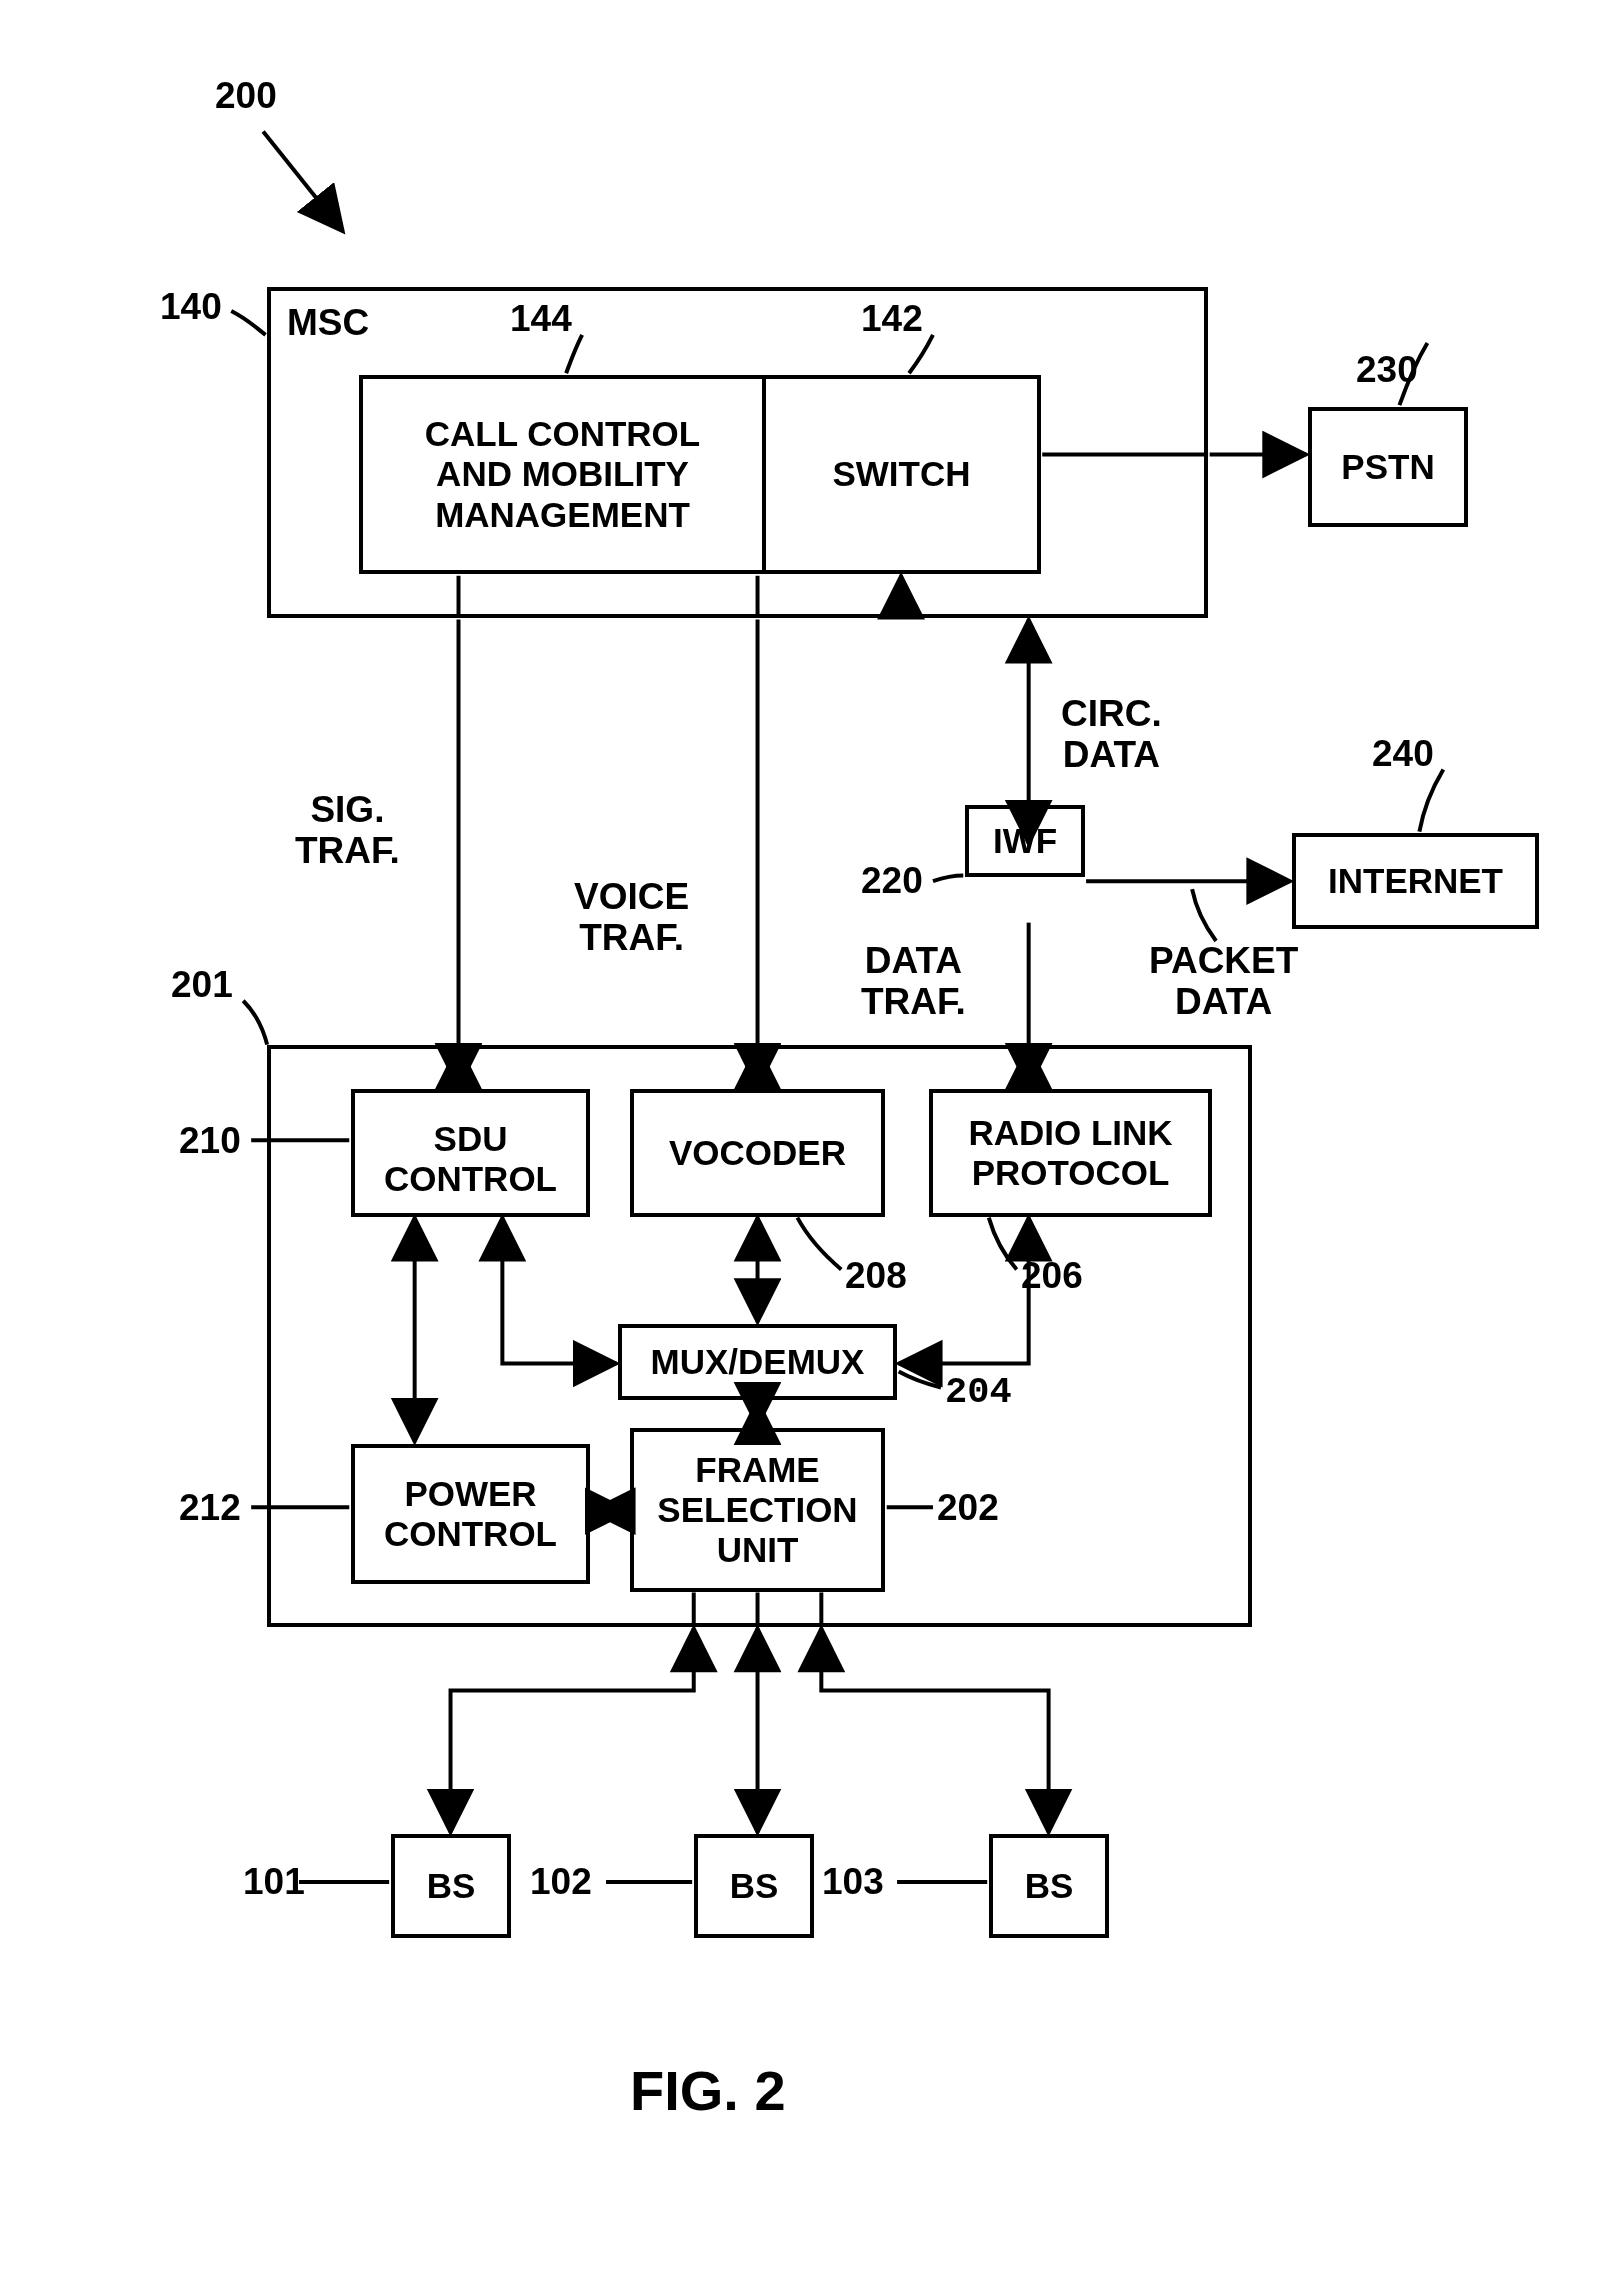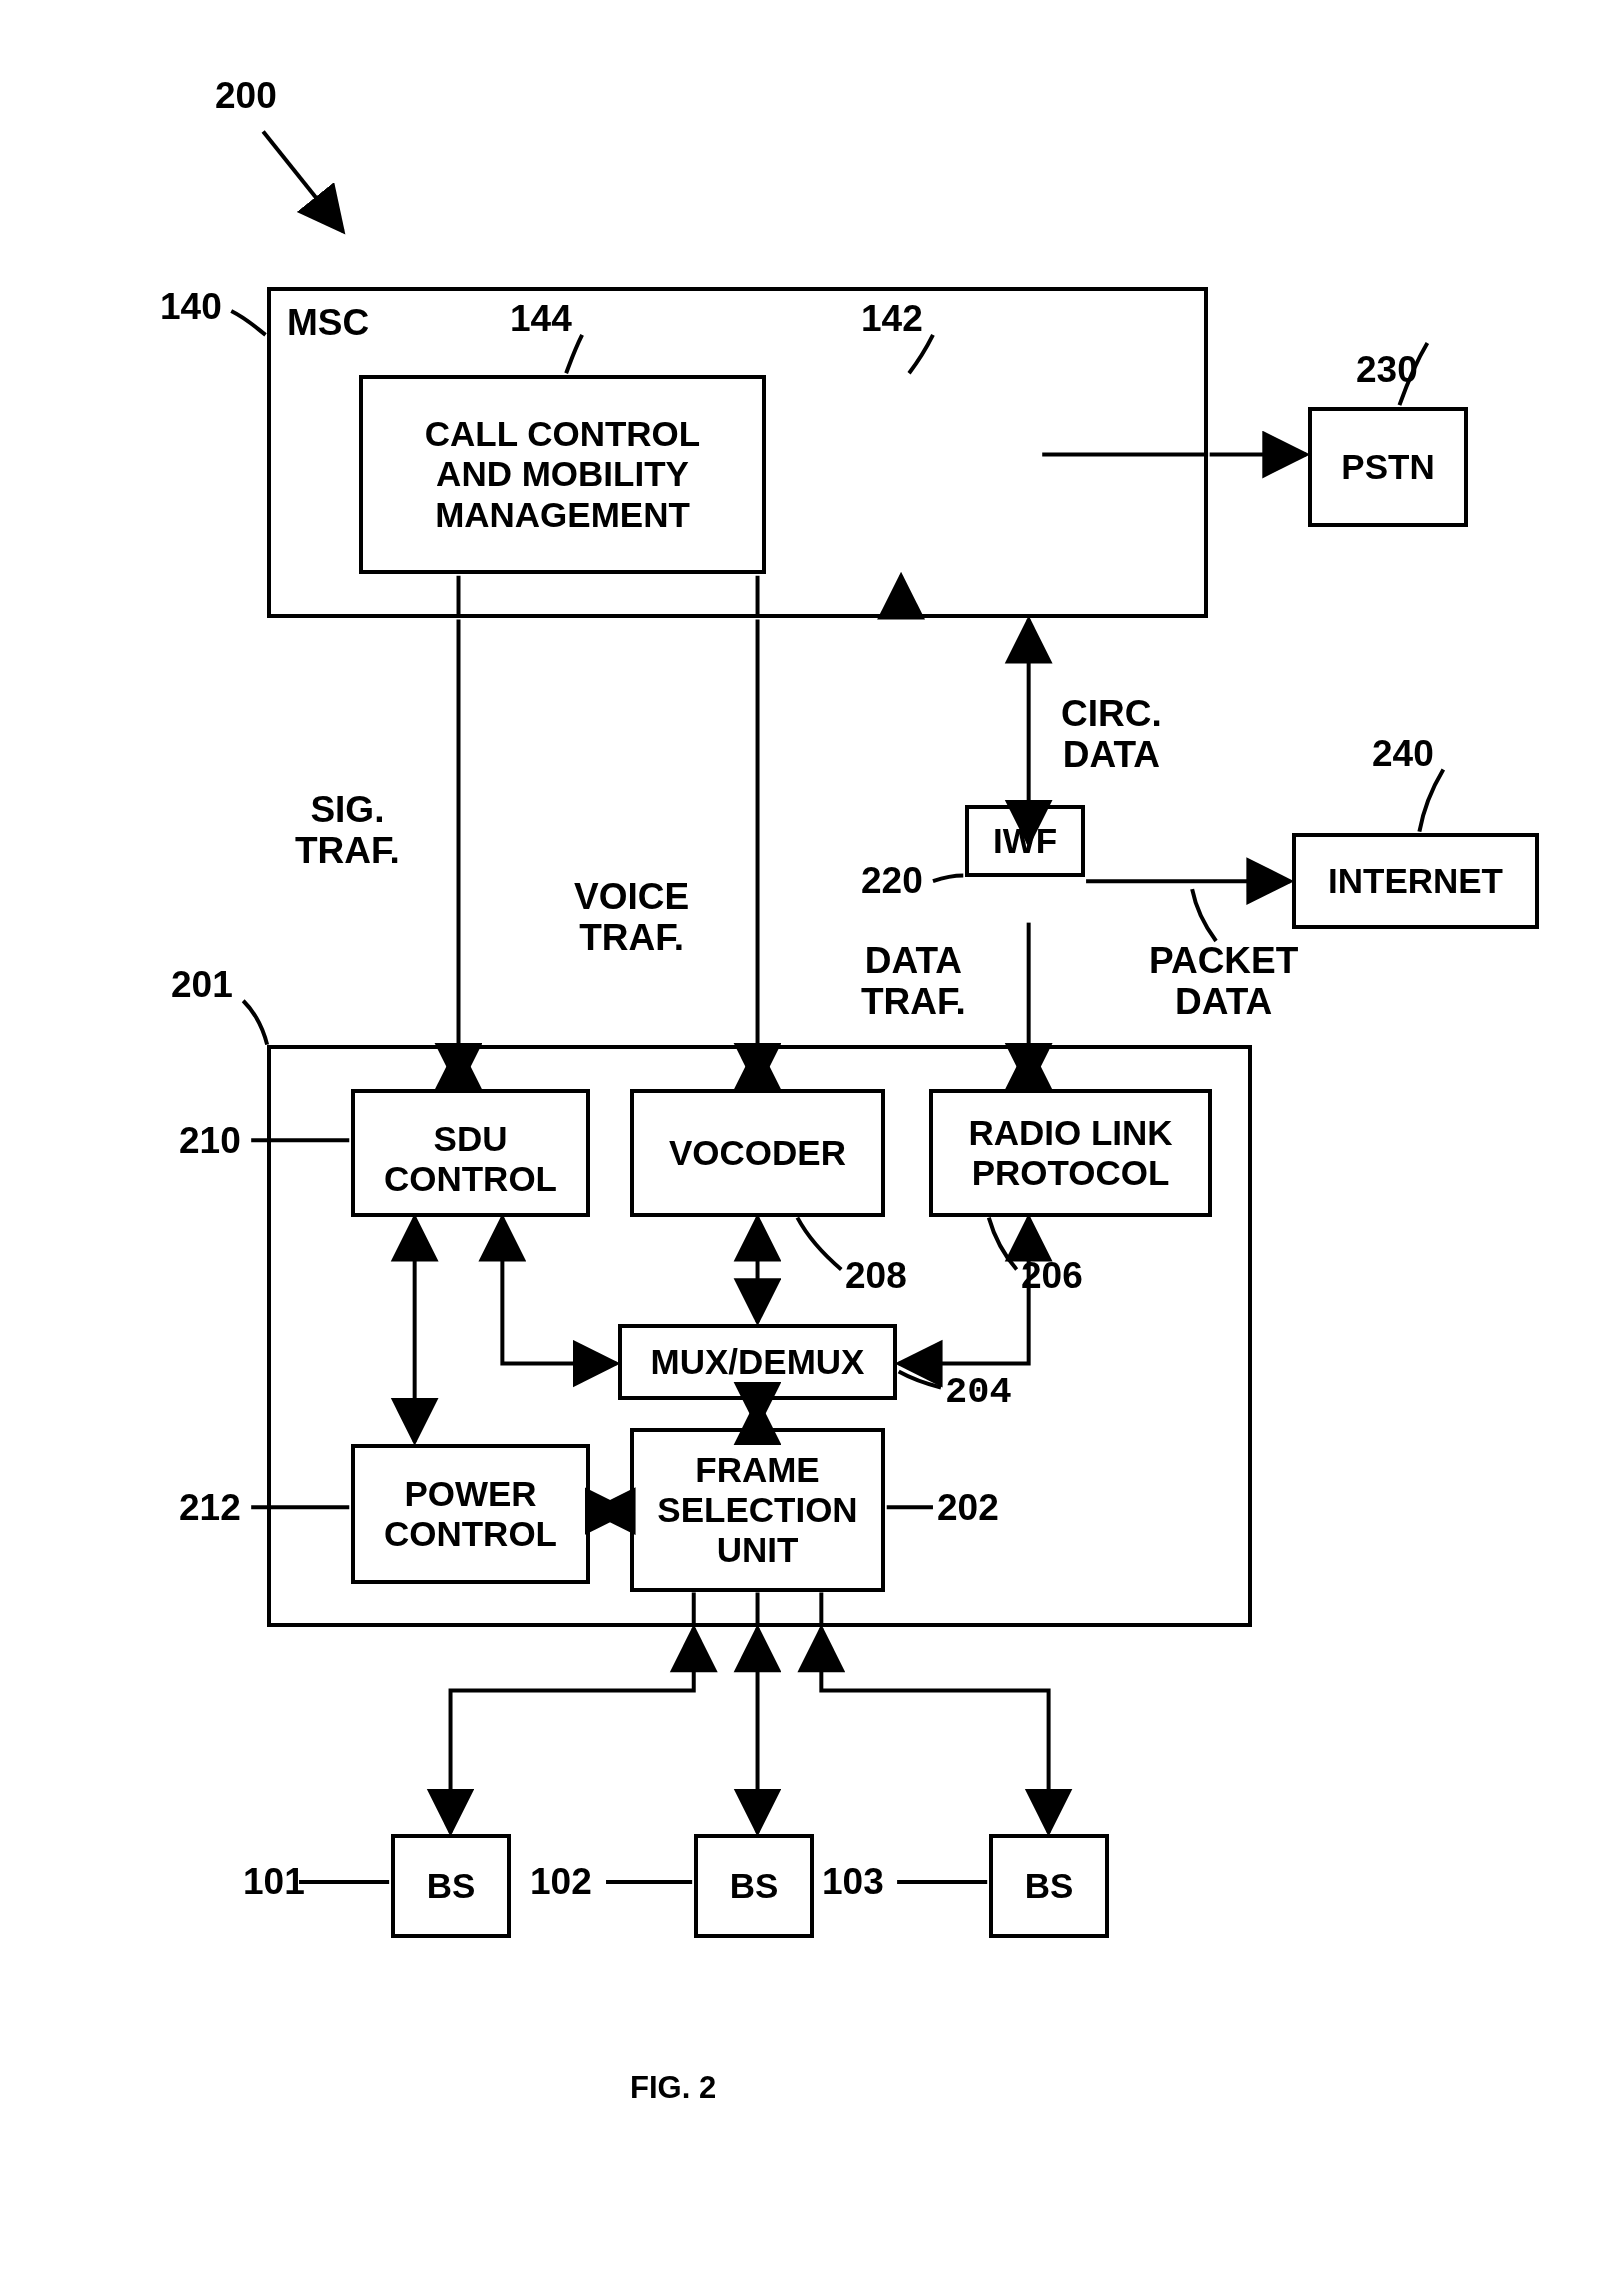--- a/index.html
+++ b/index.html
@@ -33,24 +33,23 @@
   }
   .lbl {
     position: absolute;
     font-size: 37px;
     line-height: 1.1;
     text-align: center;
     white-space: pre;
   }
   .figtitle {
     position: absolute;
-    font-size: 31px;
+    font-size: 56px;
     font-weight: 900;
     text-align: center;
-    margin-top: 12px;
   }
   svg.overlay {
     position: absolute;
     left: 0; top: 0;
     width: 1602px; height: 2295px;
     pointer-events: none;
   }
   svg line, svg path, svg polyline {
     stroke: #000;
     stroke-width: 5;
@@ -69,20 +68,23 @@
   <div class="lbl" style="left:287px; top:303px;">MSC</div>
   <div class="lbl" style="left:160px; top:287px;">140</div>
 
   <div class="box" style="left:359px; top:375px; width:407px; height:199px;">
     <span style="white-space:pre;">CALL CONTROL
 AND MOBILITY
 MANAGEMENT</span>
   </div>
   <div class="lbl" style="left:510px; top:299px;">144</div>
 
+  <div class="box" style="left:762px; top:375px; width:279px; height:199px;">
+    <span>SWITCH</span>
+  </div>
   <div class="lbl" style="left:861px; top:299px;">142</div>
 
   <div class="box" style="left:1308px; top:407px; width:160px; height:120px;">
     <span>PSTN</span>
   </div>
   <div class="lbl" style="left:1356px; top:307px;margin-top:43px;">230</div>
 
   <div class="box" style="left:965px; top:805px; width:120px; height:72px;text-align:center;">
     <span>IWF</span>
   </div>

